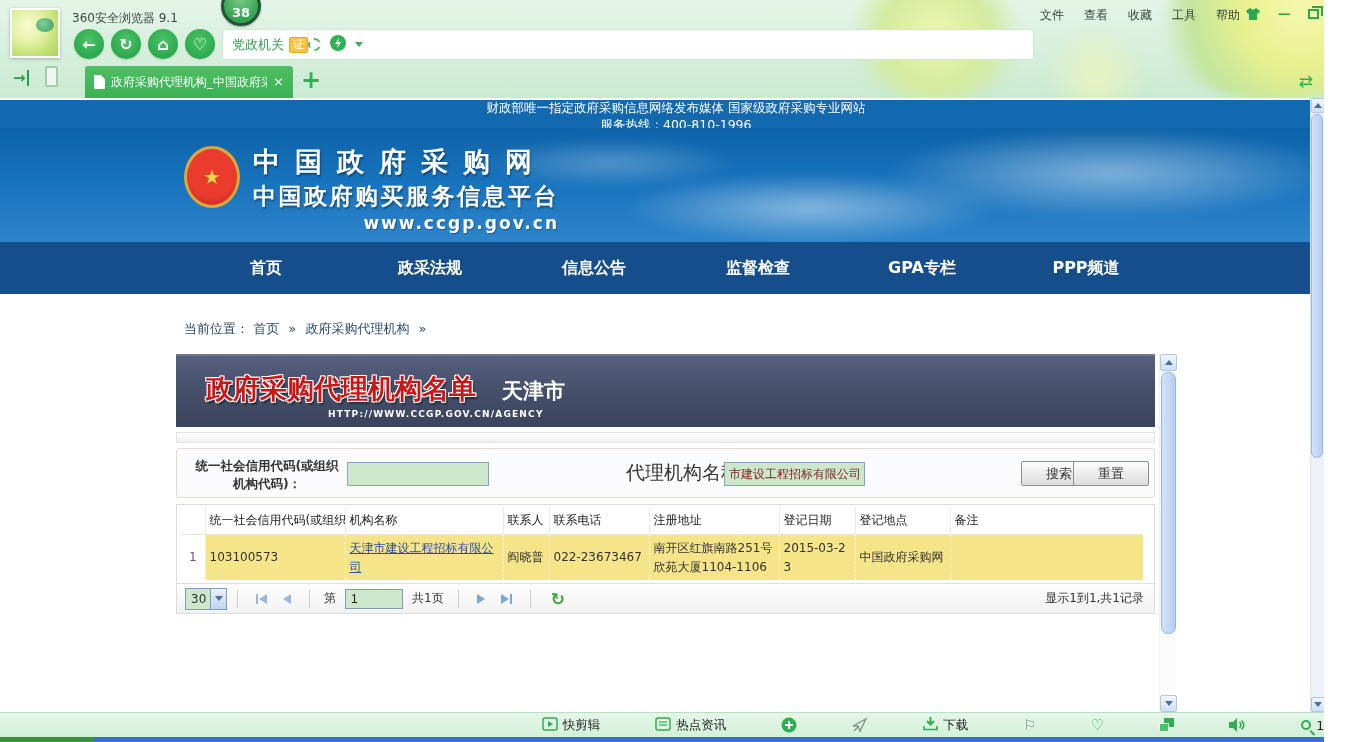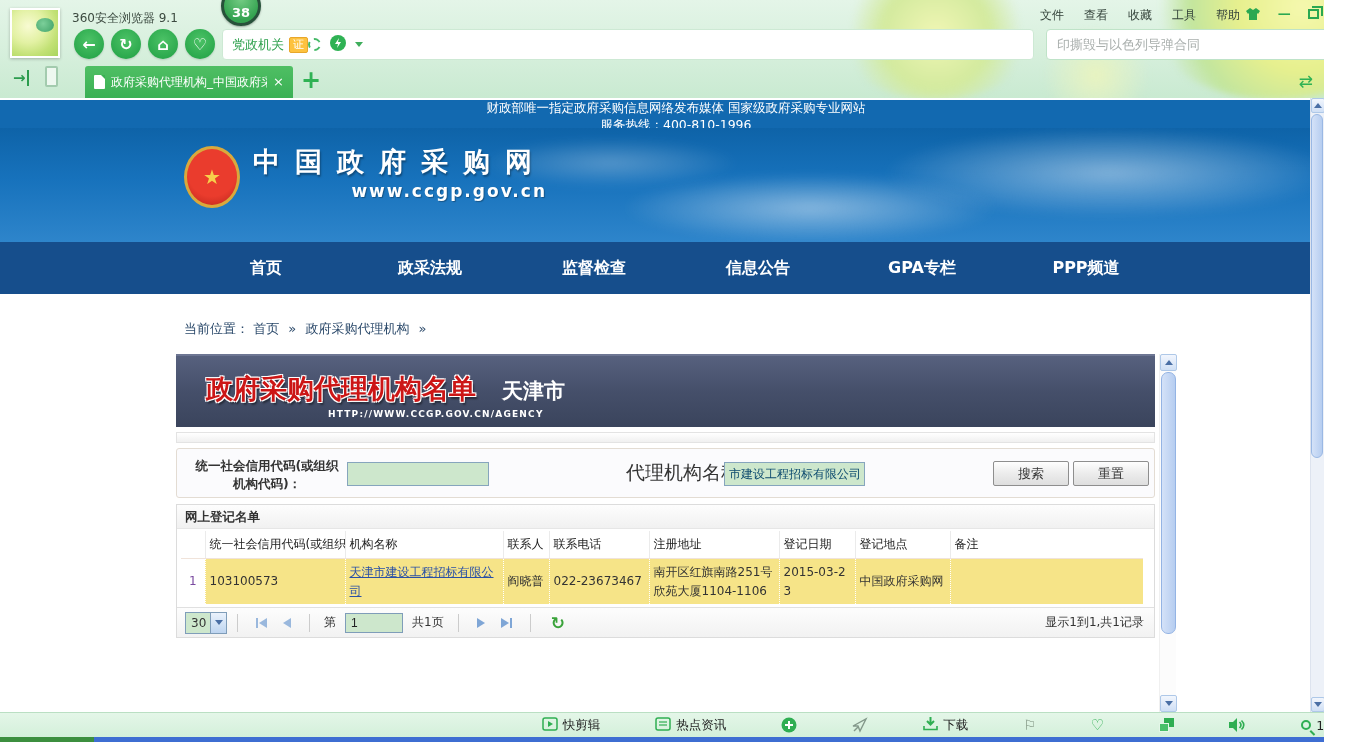--- a/index.html
+++ b/index.html
@@ -111,28 +111,28 @@
   .banner-line { position:absolute; left:30px; top:15px; display:flex; align-items:baseline; gap:26px; }
   .banner-title { font-size:27px; font-weight:bold; color:#cc1616;
       text-shadow:-1px -1px 0 #fff,1px -1px 0 #fff,-1px 1px 0 #fff,1px 1px 0 #fff,2px 3px 2px rgba(0,0,0,.45); }
   .banner-region { font-size:21px; font-weight:bold; color:#fff; }
   .banner-url { position:absolute; left:152px; top:53px; font-size:9px; font-weight:bold; color:#fff; letter-spacing:1.2px; }
 
   .strip { height:11px; margin-top:5px; background:linear-gradient(180deg,#ffffff,#f0f0f0); border:1px solid #e3e3e3; }
 
   .search-panel { margin-top:5px; height:50px; background:#fbfbfd; border:1px solid #e3dcd3; border-radius:3px; position:relative; }
   .code-label { position:absolute; left:14px; top:8px; width:152px; text-align:center; font-weight:bold; font-size:12.5px; line-height:1.45; }
-  .g-input { position:absolute; top:13px; height:24px; background:#cde7cc; border:1px solid #86a5bd; font-size:12px; padding:0 4px; outline:none; color:#0c4a6e; }
+  .g-input { position:absolute; top:13px; height:24px; background:#cde7cc; border:1px solid #86a5bd; font-size:12px; padding:0 4px; outline:none; color:#7f1d1d; }
   .in-code { left:170px; width:142px; }
   .name-label { position:absolute; left:449px; top:11px; font-weight:normal; font-size:19px; }
   .in-name { left:547px; width:141px; }
   .btn { position:absolute; top:12px; width:76px; height:25px; border:1px solid #8e8e8e; border-radius:2px;
          background:linear-gradient(180deg,#fefefe 0%,#ececec 50%,#dedede 100%); font-size:13px;
          display:flex; align-items:center; justify-content:center; cursor:pointer; }
-  .btn-search { left:816px; } .btn-reset { left:896px; }
+  .btn-search { left:844px; } .btn-reset { left:896px; }
 
   .table-block { margin-top:6px; border:1px solid #dcdcdc; background:#fff; padding-bottom:0; }
   .section-title { height:24px; line-height:24px; padding-left:8px; font-weight:bold; font-size:12.5px;
                    background:linear-gradient(180deg,#fdfdfd,#f1f1f1); border-bottom:1px solid #e6e6e6; }
   .tbl-pad { padding:2px 4px 0 4px; }
   table.list { width:962px; border-collapse:collapse; table-layout:fixed; font-size:12px; }
   table.list th { font-weight:normal; text-align:left; padding:5px 4px; color:#222; white-space:nowrap; overflow:hidden;
                   border-left:1px solid #ebebeb; border-bottom:1px solid #f0e3da; height:22px; }
   table.list th:first-child { border-left:none; }
   table.list td { padding:4px; vertical-align:middle; line-height:1.55; border-left:1px dotted #fff; word-break:break-all; }
@@ -239,24 +239,20 @@
       <span class="addr-icons">
         <span class="shutter"></span>
         <span><svg width="16" height="16" viewBox="0 0 16 16">
               <circle cx="8" cy="8" r="8" fill="#2fb254"></circle>
               <path d="M9 3 L5 9 H8 L7 13 L11 7 H8 Z" fill="#fff"></path>
             </svg></span>
         <span class="dd-tri"></span>
       </span>
     </div>
 
-    <div class="sbox">
-      <input class="sbox-input" placeholder="印撕毁与以色列导弹合同" style="">
-      <span class="mag"></span>
-    </div>
 
     <div class="sidebar-toggle">→</div>
     <div class="mobile-icon"></div>
     <div class="tab">
       <span class="pageicon"></span>
       <span class="tab-title">政府采购代理机构_中国政府采</span>
       <span class="tab-close">×</span>
     </div>
     <div class="newtab">+</div>
     <div class="tab-actions">
@@ -284,32 +280,33 @@
       <div class="cloud c1"></div>
       <div class="cloud c2"></div>
       <div class="cloud c3"></div>
       <div class="wrap">
         <div class="logo-row">
           <div class="emblem">
               <span>★</span>
             </div>
           <div class="site-name">
             <div class="sn1">中国政府采购网</div>
+            <div class="sn2">中国政府购买服务信息平台</div>
             <div class="sn3">www.ccgp.gov.cn</div>
           </div>
         </div>
       </div>
     </div>
 
     <div class="pnav">
       <div class="wrap">
         <div class="nav-item">首页</div>
         <div class="nav-item">政采法规</div>
+        <div class="nav-item">信息公告</div>
         <div class="nav-item">监督检查</div>
-        <div class="nav-item">信息公告</div>
         <div class="nav-item">GPA专栏</div>
         <div class="nav-item">PPP频道</div>
       </div>
     </div>
 
     <div class="breadcrumb">
       <span>当前位置：</span>
       <a href="#">首页</a>
       <span class="bc-sep">»</span>
       <a href="#">政府采购代理机构</a>
@@ -335,21 +332,20 @@
             <div>机构代码)：</div>
           </div>
           <input class="g-input in-code" value="" style="">
           <div class="name-label">代理机构名称：</div>
           <input class="g-input in-name" value="市建设工程招标有限公司" style="">
           <div class="btn btn-search">搜索</div>
           <div class="btn btn-reset">重置</div>
         </div>
 
         <div class="table-block">
-          <div class="section-title">网上登记名单</div>
           <div class="tbl-pad">
             <table class="list">
               <colgroup>
                 <col style="width:24px">
                   <col style="width:140px">
                   <col style="width:158px">
                   <col style="width:46px">
                 <col style="width:100px">
                   <col style="width:130px">
                   <col style="width:76px">

